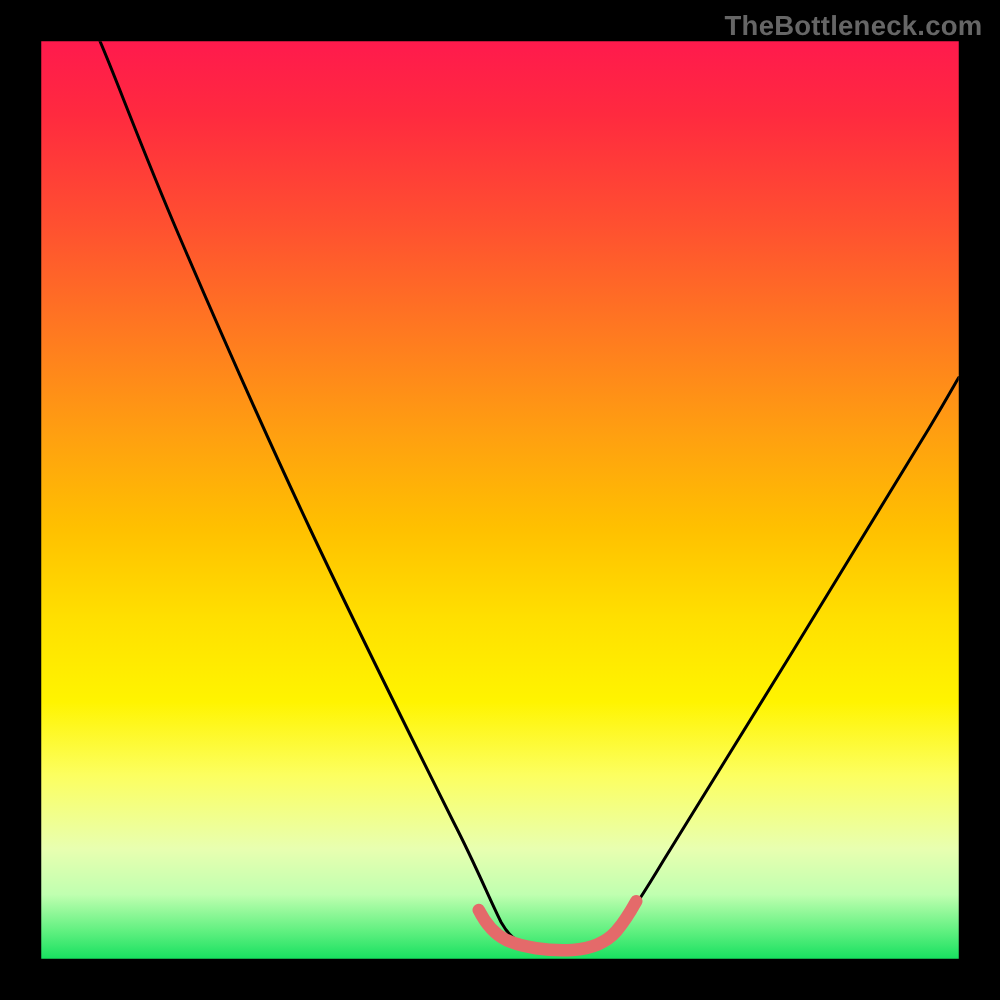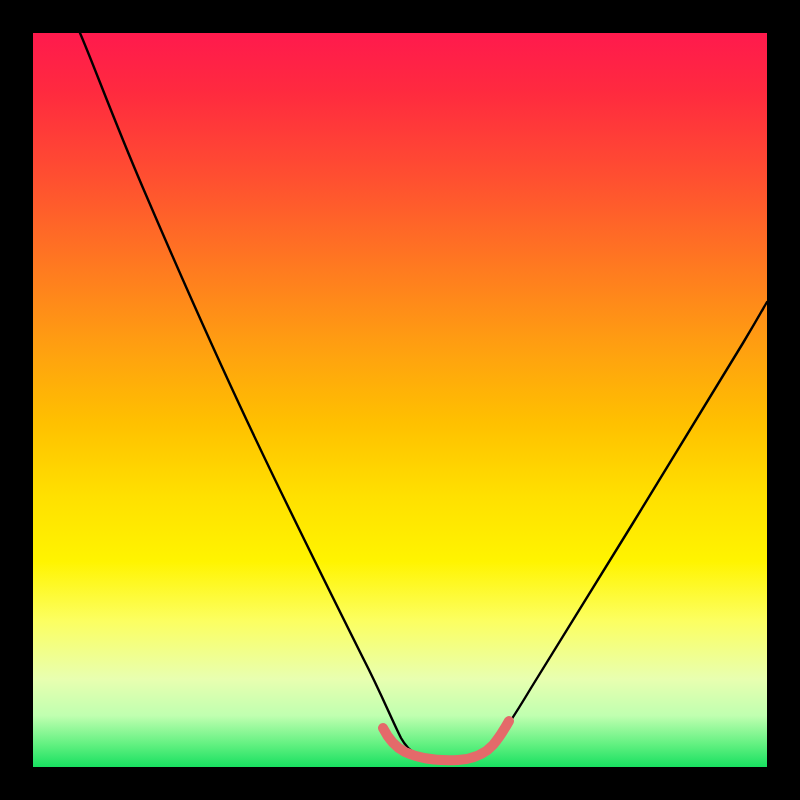--- a/index.html
+++ b/index.html
@@ -75,13 +75,14 @@
          C 525 612, 560 555, 600 490
          C 640 425, 680 360, 710 310
          C 725 285, 731 274, 734 269" fill="none" stroke="#000" stroke-width="2.4" stroke-linecap="round"></path>
     <path d="M 350 695
          C 355 705, 362 714, 372 719
          C 385 725, 405 728, 425 727
          C 440 726, 452 721, 460 712
          C 466 705, 471 697, 476 688" fill="none" stroke="#e46a6a" stroke-width="10" stroke-linecap="round"></path>
   </svg>
 
+  <div class="watermark">TheBottleneck.com</div>
 </div>
 
 </body></html>

